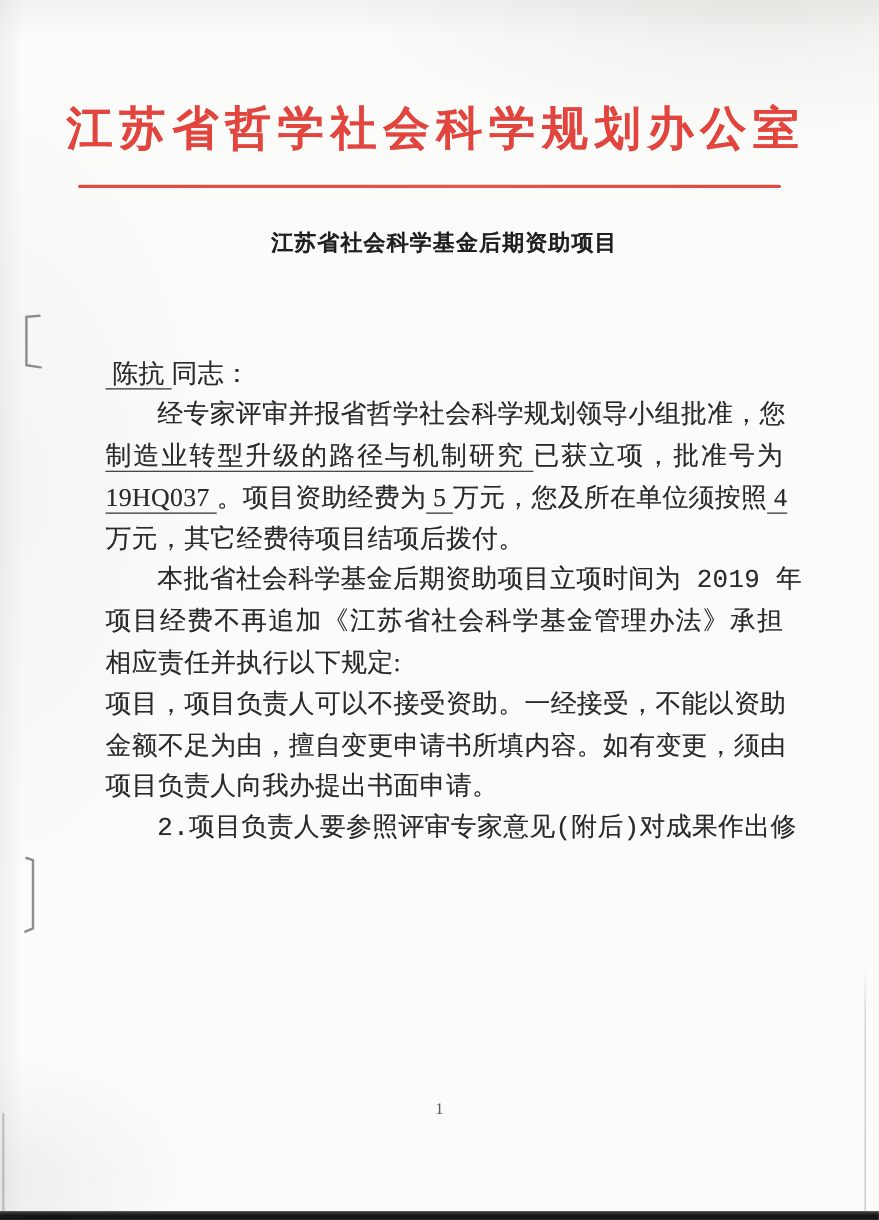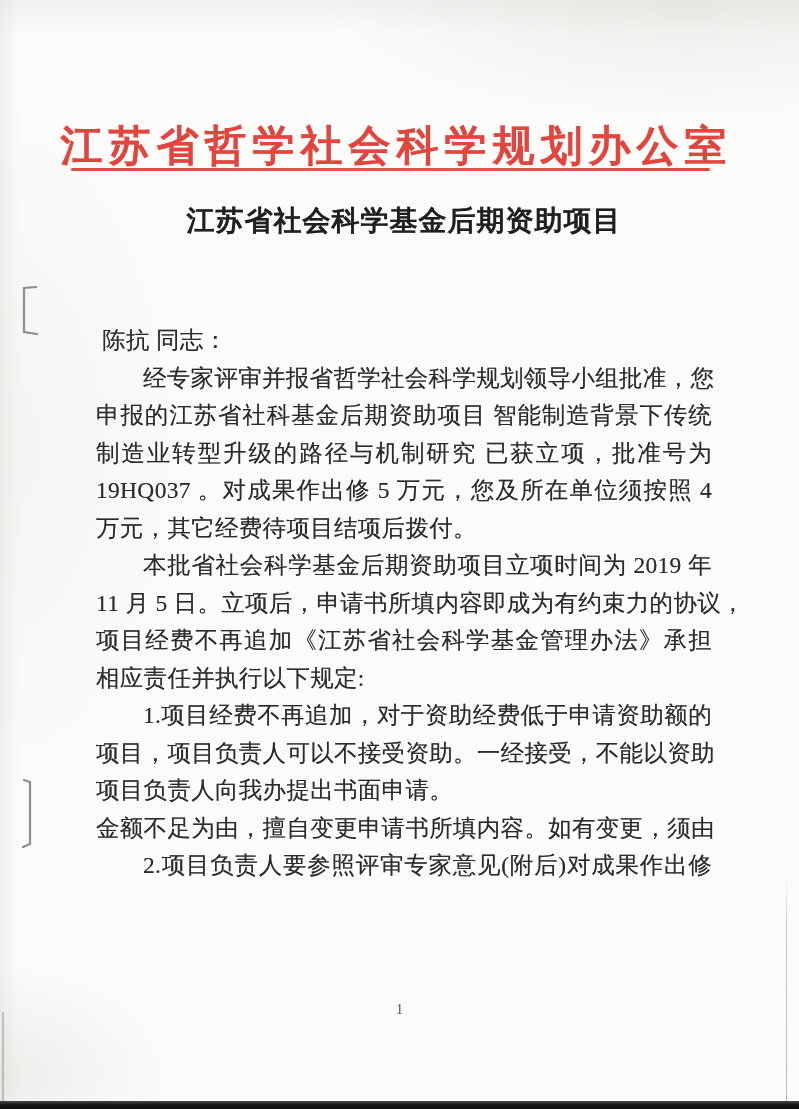--- a/index.html
+++ b/index.html
@@ -18,46 +18,46 @@
     font-family:"Liberation Serif","DejaVu Serif",serif;
   }
   .letterhead{
     position:absolute;top:94px;left:0;right:6px;
     text-align:center;
     font-size:42px;font-weight:bold;line-height:48px;
     letter-spacing:6px;
     color:#e2453e;
     text-shadow:0 0 0.6px rgba(226,69,62,0.55);
     white-space:nowrap;
-    margin-top:28px;
   }
   .rule{
     position:absolute;top:168px;left:71px;width:639px;height:3px;
     background:linear-gradient(90deg,#df4a43,#e4554d 55%,#df4a43);
     border-radius:2px;
   }
   .doc-title{
     position:absolute;top:201px;left:96px;width:616px;
     text-align:center;color:#1f1f1f;
-    font-size:28px;font-weight:bold;line-height:40px;letter-spacing:1px;
+    font-size:20px;font-weight:bold;line-height:40px;letter-spacing:1px;
     text-shadow:0 0 0.5px rgba(31,31,31,0.5);
   }
   .body-block{
     position:absolute;top:322px;left:96px;width:616px;
     font-size:23.5px;color:#2b2b2b;letter-spacing:0.3px;
     text-shadow:0 0 0.5px rgba(43,43,43,0.5);
   }
   .bline{
     height:37.5px;line-height:37.5px;
     text-align:justify;text-align-last:justify;
     white-space:nowrap;
   }
   .bline.last{text-align-last:left;}
-  .bline.indent{text-indent:47px;}
+  .bline.indent{text-indent:47px;font-family:Liberation Mono, monospace;}
   .u{
+    text-decoration:underline;
     text-underline-offset:6px;
     text-decoration-thickness:1px;
     text-decoration-color:#3f3f3f;
   }
   .page-num{
     position:absolute;top:1001px;left:0;right:0;
     text-align:center;font-size:15px;color:#5a5a5a;
   }
   .staple{position:absolute;}
   .staple1{left:16px;top:281px;}
@@ -84,32 +84,29 @@
 
   <div class="rule"></div>
 
   <div class="doc-title">
     <div>江苏省社会科学基金后期资助项目</div>
   </div>
 
   <div class="body-block">
       <div class="bline last"><span class="u">&nbsp;陈抗&nbsp;</span><span>同志：</span></div>
       <div class="bline indent"><span>经专家评审并报省哲学社会科学规划领导小组批准，您</span></div>
-      <div class="bline"><span>申报的江苏省社科基金后期资助项目</span><span class="u">&nbsp;智能制造背景下传统</span></div>
       <div class="bline"><span class="u">制造业转型升级的路径与机制研究&nbsp;</span><span>已获立项，批准号为</span></div>
-      <div class="bline"><span class="u">19HQ037&nbsp;</span><span>。对成果作出修</span><span class="u">&nbsp;5&nbsp;</span><span>万元，您及所在单位须按照</span><span class="u">&nbsp;4</span></div>
+      <div class="bline"><span class="u">19HQ037&nbsp;</span><span>。项目资助经费为</span><span class="u">&nbsp;5&nbsp;</span><span>万元，您及所在单位须按照</span><span class="u">&nbsp;4</span></div>
       <div class="bline last"><span>万元，其它经费待项目结项后拨付。</span></div>
       <div class="bline indent"><span>本批省社会科学基金后期资助项目立项时间为 2019 年</span></div>
-      <div class="bline"><span>11 月 5 日。立项后，申请书所填内容即成为有约束力的协议，</span></div>
       <div class="bline"><span>项目经费不再追加《江苏省社会科学基金管理办法》承担</span></div>
       <div class="bline last"><span>相应责任并执行以下规定:</span></div>
-      <div class="bline indent"><span>1.项目经费不再追加，对于资助经费低于申请资助额的</span></div>
       <div class="bline"><span>项目，项目负责人可以不接受资助。一经接受，不能以资助</span></div>
+      <div class="bline"><span>金额不足为由，擅自变更申请书所填内容。如有变更，须由</span></div>
       <div class="bline last"><span>项目负责人向我办提出书面申请。</span></div>
-      <div class="bline"><span>金额不足为由，擅自变更申请书所填内容。如有变更，须由</span></div>
       <div class="bline indent"><span>2.项目负责人要参照评审专家意见(附后)对成果作出修</span></div>
     </div>
 
   <div class="page-num">1</div>
 
   <svg class="staple staple1" width="24" height="60" viewBox="0 0 24 60">
     <path d="M20,6 L8,7 L8,51 L21,53" fill="none" stroke="#8d8d8b" stroke-width="2.2" stroke-linecap="round"></path>
   </svg>
 
   <svg class="staple staple2" width="20" height="78" viewBox="0 0 20 78">

